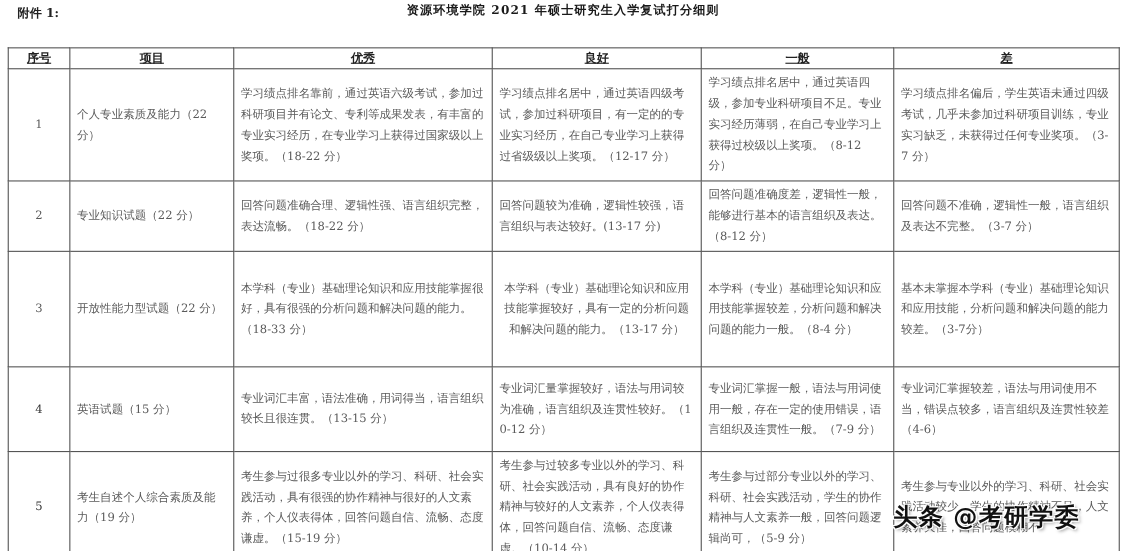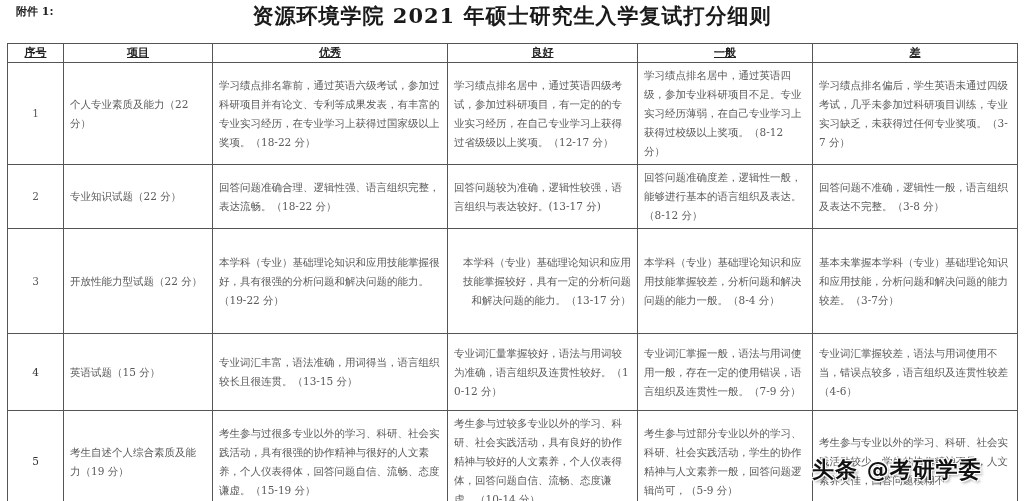--- a/index.html
+++ b/index.html
@@ -7,21 +7,21 @@
     width: 1024px; height: 501px; overflow: hidden; position: relative;
     font-family: "DejaVu Serif", "Liberation Serif", serif;
     color: #3a3a3a;
   }
   .attach {
     position: absolute; left: 16px; top: 4px;
     font-size: 11px; font-weight: bold; color: #222;
   }
   .title {
     position: absolute; left: 0; right: 0; top: 2px;
-    text-align: center; font-size: 21px; font-weight: bold; color: #1a1a1a;
+    text-align: center; font-size: 11px; font-weight: bold; color: #1a1a1a;
     letter-spacing: 1px;
   }
   table.grid {
     position: absolute; left: 7px; top: 43px;
     width: 1010px; border-collapse: collapse; table-layout: fixed;
   }
   table.grid td, table.grid th {
     border: 1.5px solid #555;
     vertical-align: middle;
     padding: 3px 6px;
@@ -29,21 +29,21 @@
     font-weight: normal;
     word-break: break-all;
   }
   table.grid th {
     font-size: 11px; line-height: 16px; color: #222; font-weight: bold;
     text-align: center; padding: 1px 4px; text-decoration: underline;
   }
   td.num { text-align: center; color: #1a1a1a; font-weight: bold; font-size: 11px; }
   td.num.light { font-weight: normal; color: #333; }
   td.item { padding-left: 8px; }
-  td.center { text-align: right; }
+  td.center { text-align: center; }
   .watermark {
     position: absolute; left: 812px; top: 455px;
     font-family: "DejaVu Sans", "Liberation Sans", sans-serif;
     font-size: 22px; font-weight: bold; color: #111;
     text-shadow: 1px 1px 0 #fff, -1px -1px 0 #fff, 1px -1px 0 #fff, -1px 1px 0 #fff, 2px 2px 3px rgba(0,0,0,0.4);
     letter-spacing: 1px;
   }
 </style>
 </head>
 <body>
@@ -78,26 +78,26 @@
       <td>学习绩点排名居中，通过英语四级考试，参加过科研项目，有一定的的专业实习经历，在自己专业学习上获得过省级级以上奖项。（12-17 分）</td>
       <td>学习绩点排名居中，通过英语四级，参加专业科研项目不足。专业实习经历薄弱，在自己专业学习上获得过校级以上奖项。（8-12 分）</td>
       <td>学习绩点排名偏后，学生英语未通过四级考试，几乎未参加过科研项目训练，专业实习缺乏，未获得过任何专业奖项。（3-7 分）</td>
     </tr>
     <tr style="height:60px">
       <td class="num">2</td>
       <td class="item">专业知识试题（22 分）</td>
       <td>回答问题准确合理、逻辑性强、语言组织完整，表达流畅。（18-22 分）</td>
       <td>回答问题较为准确，逻辑性较强，语言组织与表达较好。(13-17 分)</td>
       <td>回答问题准确度差，逻辑性一般，能够进行基本的语言组织及表达。（8-12 分）</td>
-      <td>回答问题不准确，逻辑性一般，语言组织及表达不完整。（3-8 分）</td>
+      <td>回答问题不准确，逻辑性一般，语言组织及表达不完整。（3-7 分）</td>
     </tr>
     <tr style="height:105px">
       <td class="num">3</td>
       <td class="item">开放性能力型试题（22 分）</td>
-      <td>本学科（专业）基础理论知识和应用技能掌握很好，具有很强的分析问题和解决问题的能力。（19-22 分）</td>
+      <td>本学科（专业）基础理论知识和应用技能掌握很好，具有很强的分析问题和解决问题的能力。（18-33 分）</td>
       <td class="center">本学科（专业）基础理论知识和应用技能掌握较好，具有一定的分析问题和解决问题的能力。（13-17 分）</td>
       <td>本学科（专业）基础理论知识和应用技能掌握较差，分析问题和解决问题的能力一般。（8-4 分）</td>
       <td>基本未掌握本学科（专业）基础理论知识和应用技能，分析问题和解决问题的能力较差。（3-7分）</td>
     </tr>
     <tr style="height:77px">
       <td class="num light">4</td>
       <td class="item">英语试题（15 分）</td>
       <td>专业词汇丰富，语法准确，用词得当，语言组织较长且很连贯。（13-15 分）</td>
       <td>专业词汇量掌握较好，语法与用词较为准确，语言组织及连贯性较好。（10-12 分）</td>
       <td>专业词汇掌握一般，语法与用词使用一般，存在一定的使用错误，语言组织及连贯性一般。（7-9 分）</td>

